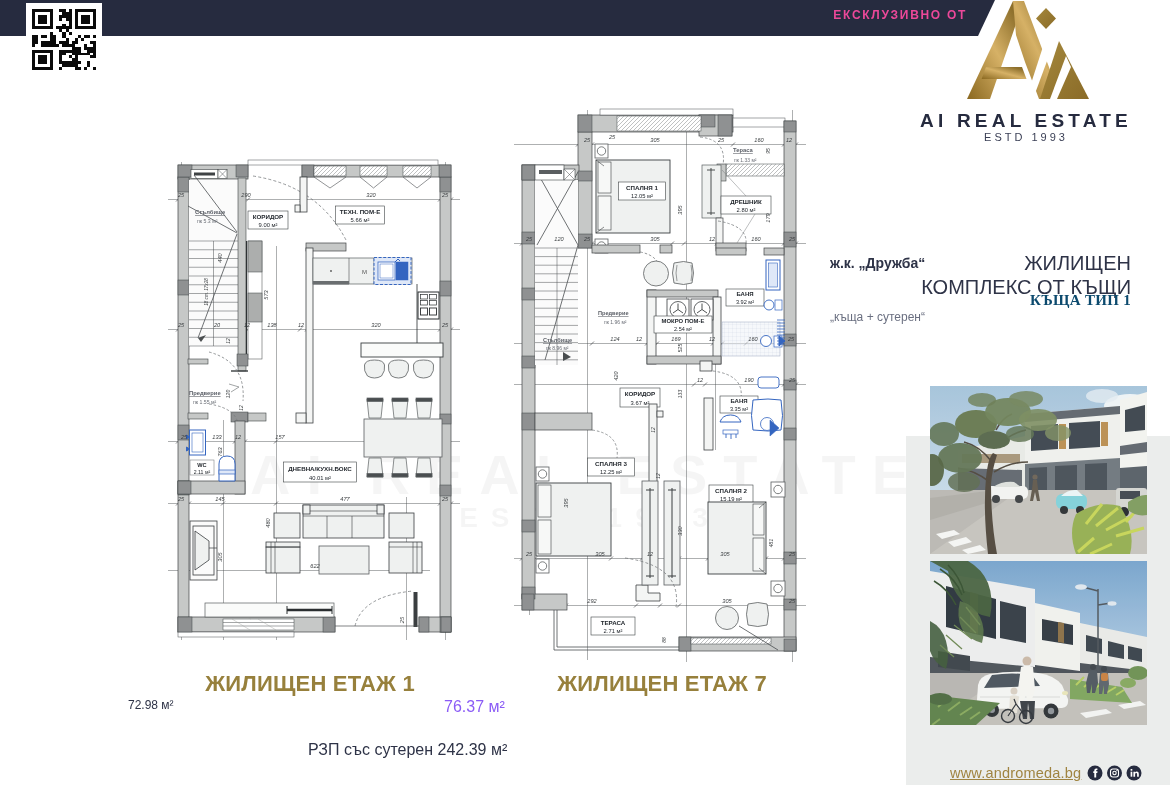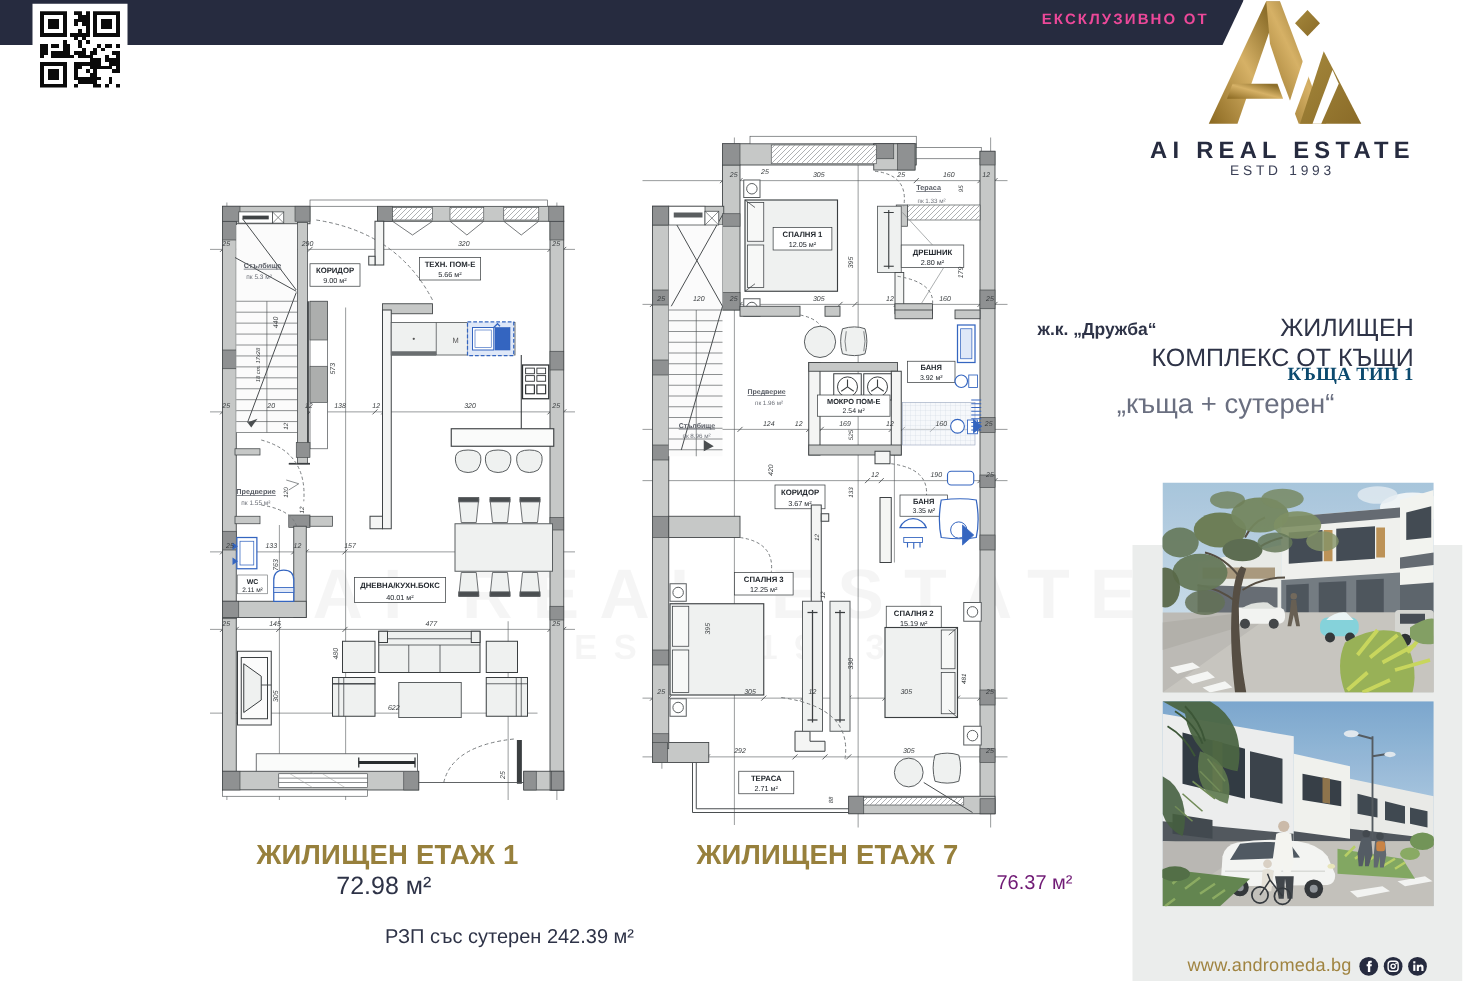--- a/index.html
+++ b/index.html
@@ -985,25 +985,25 @@
       <text x="618" y="376" font-size="5.4" fill="#3a3e40" text-anchor="middle" transform="rotate(-90 618 376)" font-style="italic">420</text>
       <text x="655" y="430" font-size="5" fill="#3a3e40" text-anchor="middle" transform="rotate(-90 655 430)" font-style="italic">12</text>
       <text x="660" y="476" font-size="5" fill="#3a3e40" text-anchor="middle" transform="rotate(-90 660 476)" font-style="italic">12</text>
       <text x="612" y="139" font-size="5.6" fill="#3a3e40" text-anchor="middle" font-style="italic">25</text>
       <text x="666" y="640" font-size="4.8" fill="#3a3e40" text-anchor="middle" transform="rotate(-90 666 640)" font-style="italic">88</text>
     </g>
 </svg>
 
 <div class="abs" style="left:110px;top:671px;width:400px;text-align:center;color:#97803c;font-size:22px;font-weight:bold;letter-spacing:0.2px;">ЖИЛИЩЕН ЕТАЖ 1</div>
 
-<div class="abs" style="left:107px;top:698px;width:400px;text-align:center;color:#2e3347;font-size:20px;">72.98 м²</div>
+<div class="abs" style="left:128px;top:698px;width:400px;text-align:left;color:#2e3347;font-size:12px;">72.98 м²</div>
 
 <div class="abs" style="left:462px;top:671px;width:400px;text-align:center;color:#97803c;font-size:22px;font-weight:bold;letter-spacing:0.2px;">ЖИЛИЩЕН ЕТАЖ 7</div>
 
-<div class="abs" style="left:458px;top:698px;width:400px;text-align:right;color:#701a75;font-size:16px;">76.37 м²</div>
+<div class="abs" style="left:444px;top:698px;width:400px;text-align:left;color:#8b5cf6;font-size:16px;">76.37 м²</div>
 
 <div class="abs" style="left:308px;top:741px;width:400px;text-align:left;color:#2e3347;font-size:16px;">РЗП със сутерен 242.39 м²</div>
 
 <svg class="abs" style="left:962px;top:1px;" width="136" height="101" viewBox="0 0 136 101">
 <defs>
  <linearGradient id="gold" x1="0" y1="1" x2="1" y2="0">
   <stop offset="0" stop-color="#8a6820"></stop>
         <stop offset="0.5" stop-color="#d6b166"></stop>
         <stop offset="0.85" stop-color="#8e702c"></stop>
  </linearGradient>
@@ -1026,21 +1026,21 @@
 <div class="abs" style="left:906px;top:110px;width:240px;text-align:center;color:#262b3f;font-size:19px;font-weight:bold;letter-spacing:4.2px;">AI REAL ESTATE</div>
 
 <div class="abs" style="left:906px;top:131px;width:240px;text-align:center;color:#3a3f55;font-size:11px;letter-spacing:3px;">ESTD 1993</div>
 
 <div class="abs" style="left:830px;top:204px;width:301px;text-align:right;color:#2e3347;font-size:20px;line-height:23.5px;margin-top:48px;">ЖИЛИЩЕН<br>КОМПЛЕКС ОТ КЪЩИ</div>
 
 <div class="abs" style="left:830px;top:255px;width:301px;text-align:left;color:#2e3347;font-size:14px;font-weight:bold;">ж.к. „Дружба“</div>
 
 <div class="abs" style="left:830px;top:292px;width:301px;text-align:right;color:#0c4a6e;font-size:15px;font-weight:bold;letter-spacing:0.3px;font-family:Liberation Serif, serif;">КЪЩА ТИП 1</div>
 
-<div class="abs" style="left:830px;top:310px;width:301px;text-align:center;color:#6a6f80;font-size:22px;">„къща + сутерен“</div>
+<div class="abs" style="left:830px;top:310px;width:301px;text-align:left;color:#6a6f80;font-size:12px;">„къща + сутерен“</div>
 
 <div class="abs" style="left:906px;top:436px;width:264px;height:349px;background:#ebedec;"></div>
 
 <svg class="abs" style="left:930px;top:386px;" width="217" height="168" viewBox="0 0 217 168">
 <defs>
  <linearGradient id="sky1" x1="0" y1="0" x2="0" y2="1">
   <stop offset="0" stop-color="#a3c2da"></stop>
         <stop offset="0.7" stop-color="#c8dbe8"></stop>
         <stop offset="1" stop-color="#e4edf2"></stop>
  </linearGradient>
@@ -1195,21 +1195,21 @@
  <path d="M36,46 l14,18 M30,56 l16,16 M24,64 l18,14 M16,74 l16,14 M10,84 l14,12" stroke="#6c8752" stroke-width="1.3" fill="none"></path>
 </g>
 <g>
  <polygon points="0,134 70,142 46,164 0,164" fill="#5d8049"></polygon>
  <path d="M8,146 l10,-9 M18,150 l12,-9 M30,154 l12,-8 M10,158 l-8,6 M40,158 l10,-7" stroke="#87a85c" stroke-width="2" fill="none"></path>
  <ellipse cx="10" cy="138" rx="12" ry="6" fill="#4c6a40"></ellipse>
 </g>
 <rect width="217" height="164" fill="#ffffff" opacity="0.04"></rect>
 </svg>
 
-<div class="abs" style="left:950px;top:765px;color:#a08441;font-size:14.5px;letter-spacing:0.2px;">www.andromeda.bg</div>
+<div class="abs" style="left:950px;top:765px;color:#a08441;font-size:14.5px;letter-spacing:0.2px;text-decoration:underline;">www.andromeda.bg</div>
 
 <svg class="abs" style="left:1087px;top:765px;" width="61" height="16" viewBox="0 0 61 16">
   <circle cx="8" cy="8" r="7.5" fill="#262b3f"></circle>
   <circle cx="27.5" cy="8" r="7.5" fill="#262b3f"></circle>
   <circle cx="47" cy="8" r="7.5" fill="#262b3f"></circle>
   <path d="M9.2,8 l0,4.5 l-1.9,0 l0,-4.5 l-1,0 l0,-1.7 l1,0 l0,-1 q0,-1.8 1.8,-1.8 l1.3,0 l0,1.6 l-0.9,0 q-0.3,0 -0.3,0.35 l0,0.85 l1.3,0 l-0.2,1.7 Z" fill="#fff"></path>
   <rect x="23.5" y="4" width="8" height="8" rx="2.4" fill="none" stroke="#fff" stroke-width="1.1"></rect>
   <circle cx="27.5" cy="8" r="1.7" fill="none" stroke="#fff" stroke-width="1.1"></circle>
   <circle cx="29.9" cy="5.6" r="0.7" fill="#fff"></circle>
   <rect x="43.6" y="6.7" width="1.7" height="5" fill="#fff"></rect>

